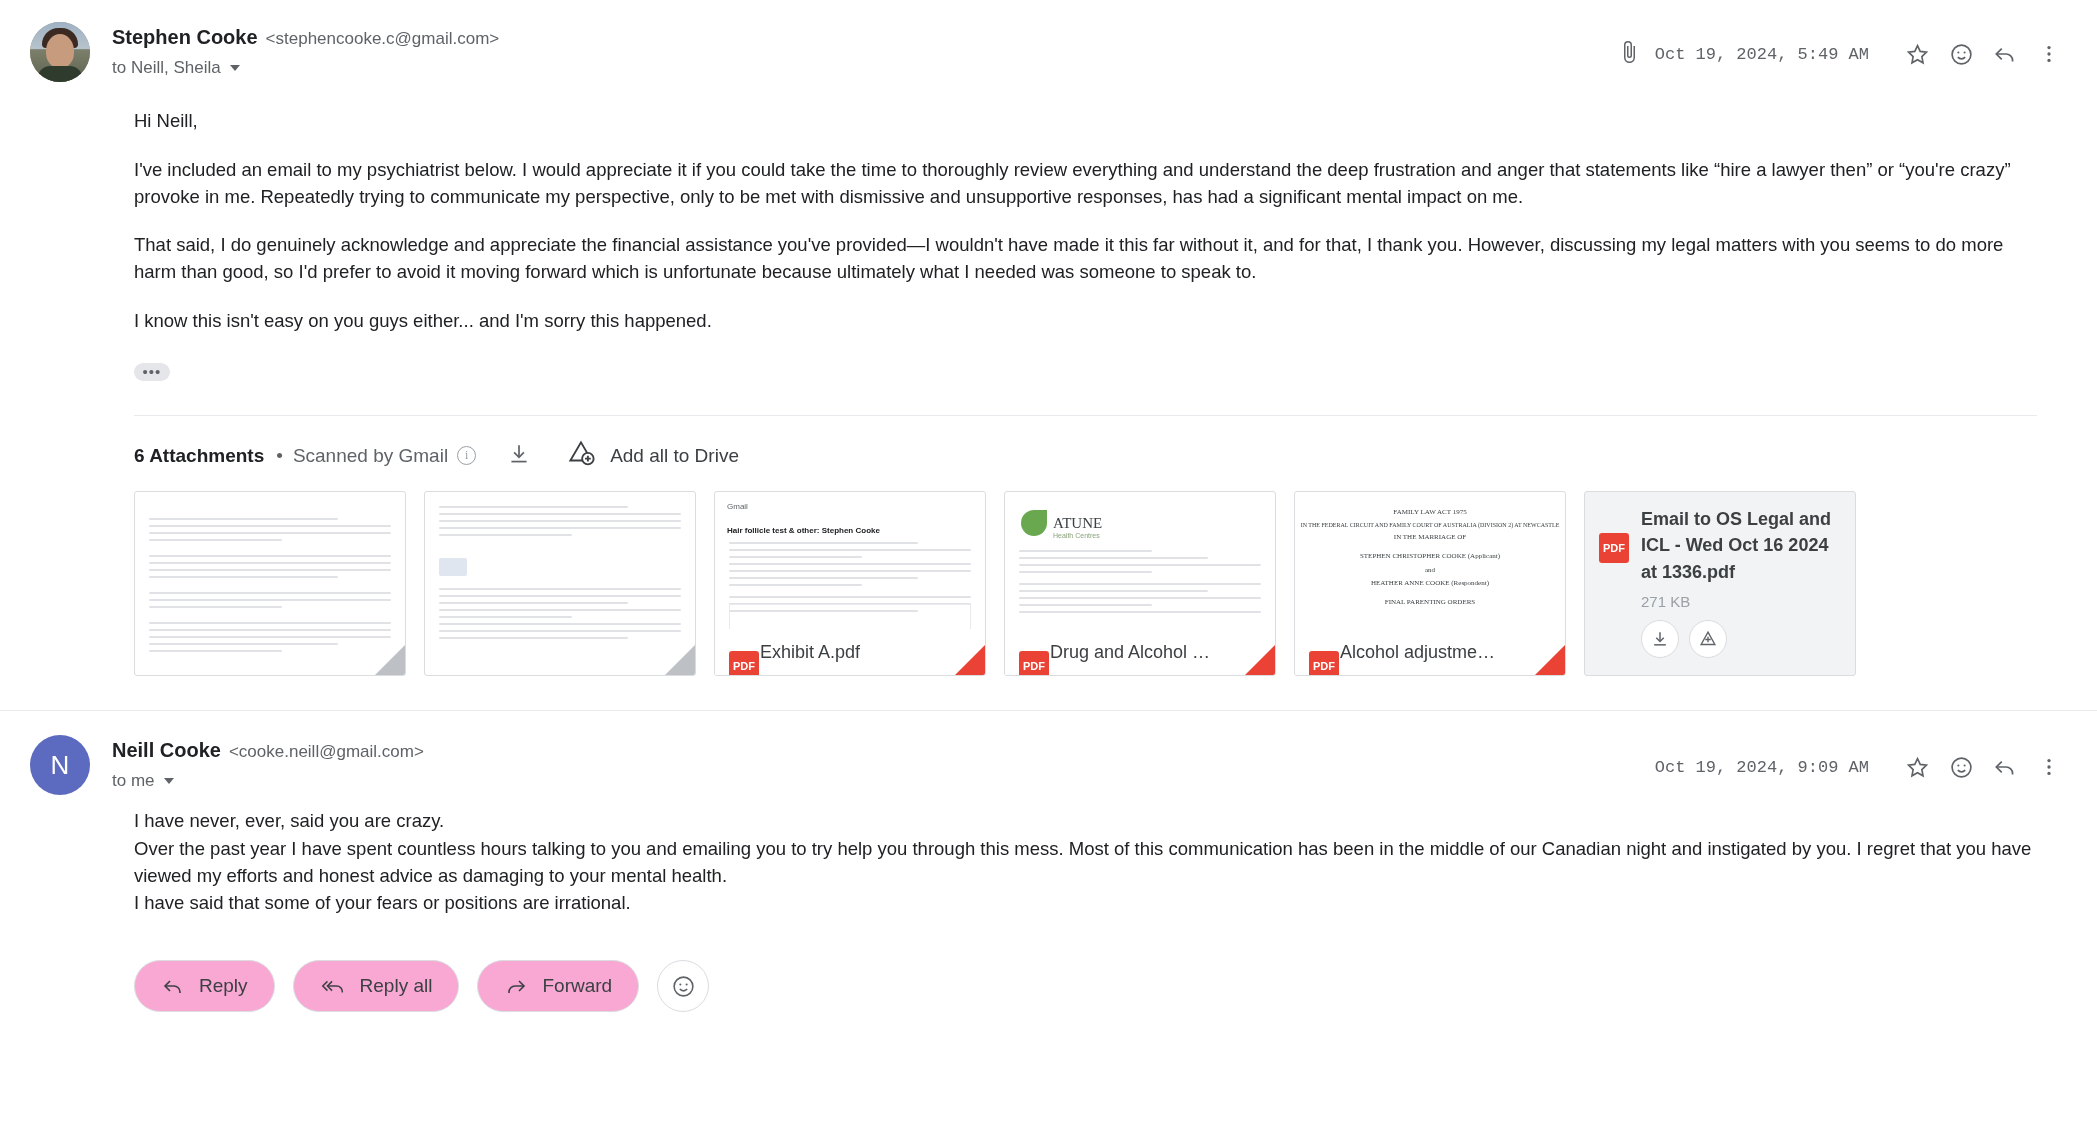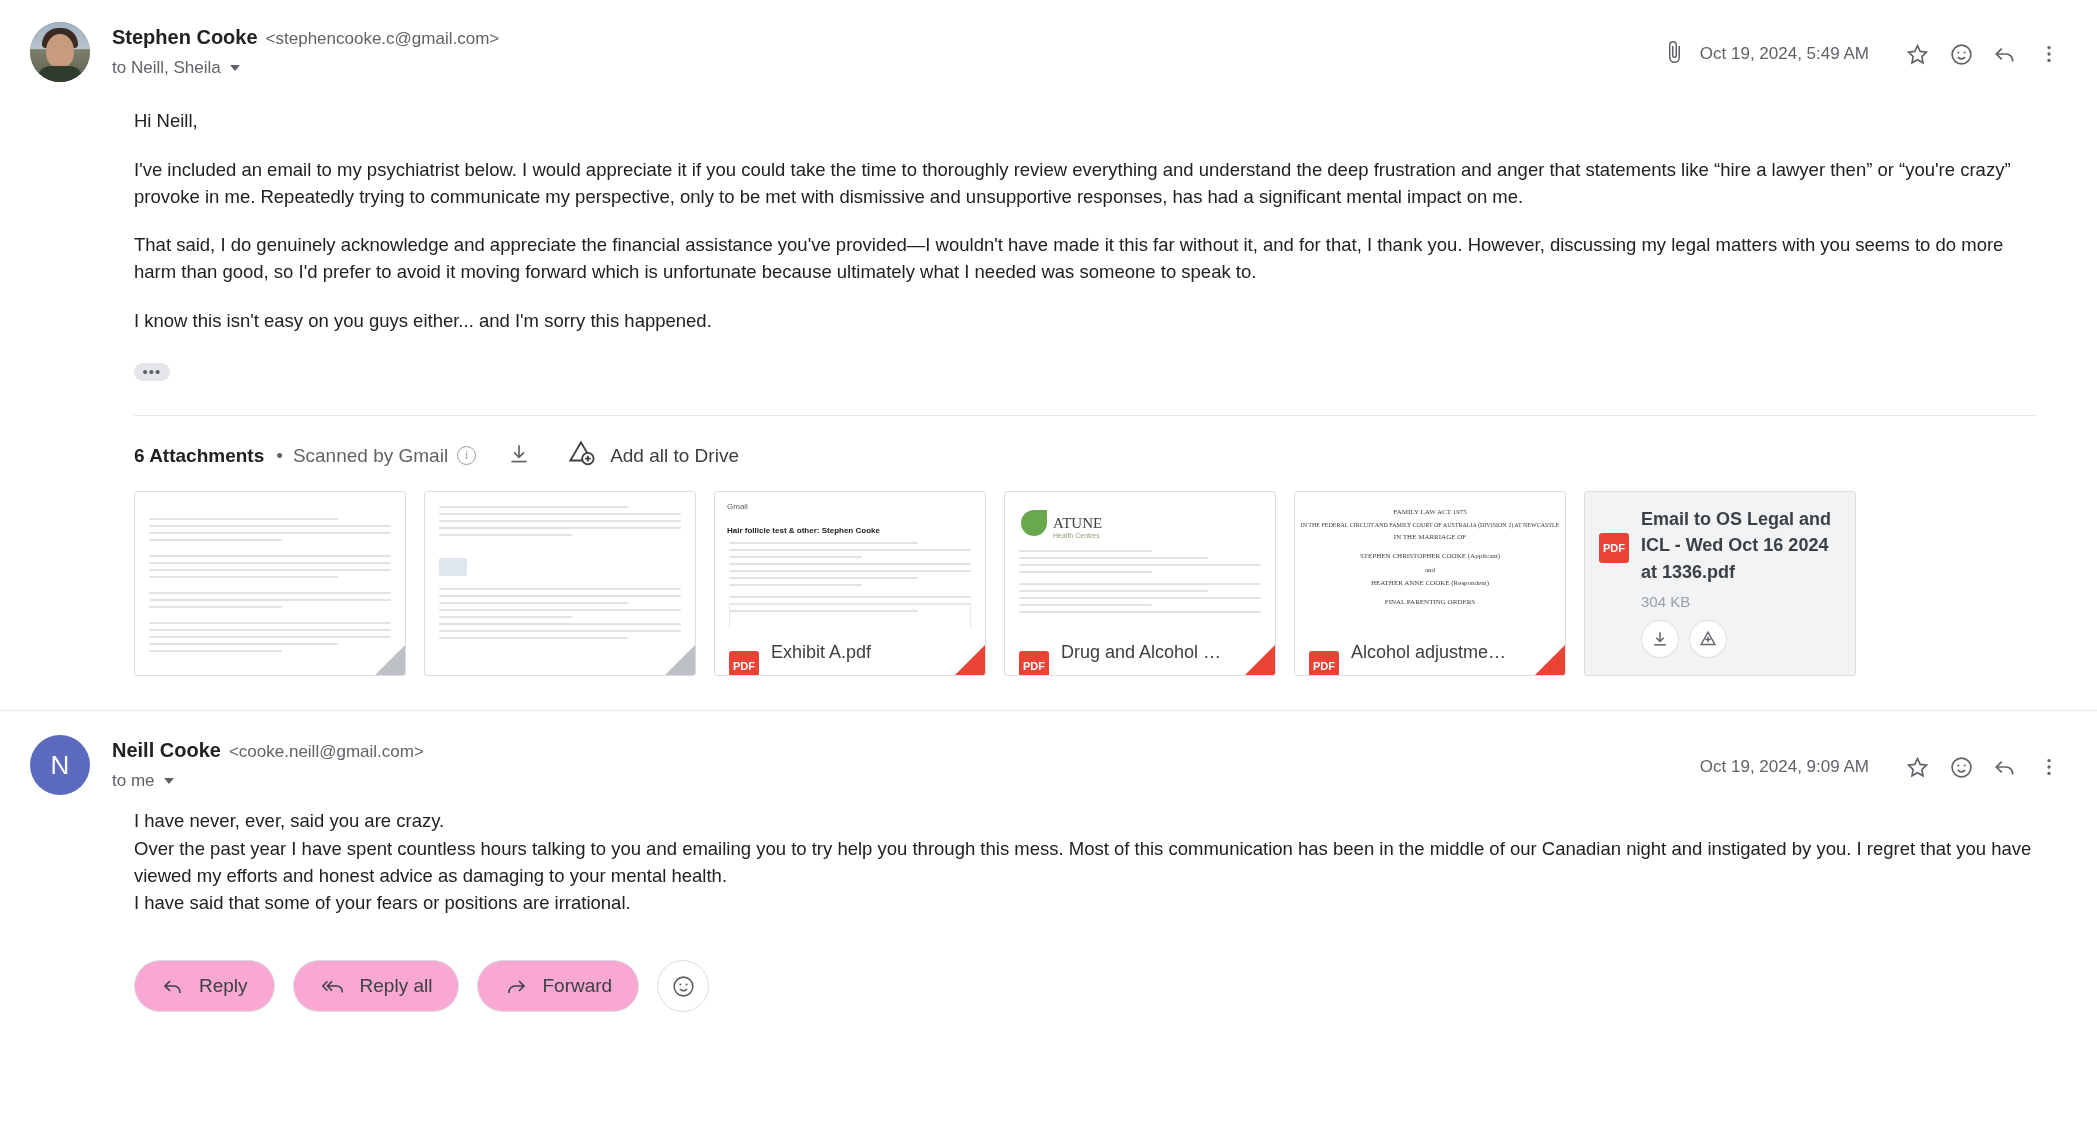--- a/index.html
+++ b/index.html
@@ -28,21 +28,21 @@
   .avatar-img .shirt { position:absolute; left:8px; bottom:0; width:44px; height:16px; border-radius:12px 12px 0 0; background:#2f3b2c; }
 
   .head-text { margin-left: 22px; padding-top: 4px; flex: 1; }
   .sender-line { display: flex; align-items: baseline; }
   .sender-name { font-size: 20px; font-weight: bold; color: #202124; }
   .sender-email { font-size: 17px; color: #5f6368; margin-left: 8px; }
   .to-line { margin-top: 9px; font-size: 17px; color: #5f6368; display: flex; align-items: center; }
   .caret { display:inline-block; margin-left: 9px; width:0;height:0;border-left:5px solid transparent;border-right:5px solid transparent;border-top:6px solid #5f6368; }
 
   .head-right { position: absolute; right: 26px; top: 32px; display: flex; align-items: center; gap: 0; }
-  .head-right .date { font-size: 17px; color: #5f6368; margin-right: 26px; }
+  .head-right .date { font-size: 17px; color: #5f6368; margin-right: 26px; font-family: Liberation Mono, monospace; }
   .icon-btn { width: 44px; height: 44px; display:flex; align-items:center; justify-content:center; border-radius: 50%; color:#5f6368; }
   .icon-btn svg { display:block; }
   .clip-icon { margin-right: 14px; color:#5f6368; }
 
   
   .body-wrap { padding: 0 30px 0 104px; }
   .para { font-size: 18.5px; line-height: 1.45; color: #202124; margin: 12px 0 22px 0; max-width: 1975px; }
   .para:first-child { margin-top: 26px; }
   .dots {
     display:inline-flex; align-items:center; justify-content:center;
@@ -74,21 +74,21 @@
   .thumb-label {
     position:absolute; left:0; right:0; bottom:0; height: 46px;
     background: rgba(255,255,255,0.96); display:flex; align-items:center; padding-left: 14px;
   }
   .pdf-chip {
     width: 30px; height: 30px; background:#ea4335; color:#fff; border-radius:3px;
     font-size: 11px; font-weight:bold; display:flex; align-items:center; justify-content:center;
     flex: 0 0 30px;
     margin-top: 27px;
   }
-  .thumb-name { font-size: 18px; color:#3c4043; margin-left: 12px; white-space:nowrap; overflow:hidden; text-overflow:ellipsis; }
+  .thumb-name { font-size: 18px; color:#3c4043; margin-left: 1px; white-space:nowrap; overflow:hidden; text-overflow:ellipsis; }
 
   
   .lines { position:absolute; left: 14px; right: 14px; top: 20px; }
   .lines i { display:block; height:2px; background:#e0e2e5; margin-bottom:5px; border-radius:1px;}
   .lines i.short { width: 55%; }
   .lines i.mid { width: 78%; }
 
   .thumb-gmail-head { position:absolute; left:12px; top:10px; font-size:8px; color:#5f6368; }
   .thumb-title { position:absolute; left:12px; top:34px; font-size:8px; font-weight:bold; color:#202124;}
   .atune-logo { position:absolute; left:16px; top:18px; display:flex; align-items:center; }
@@ -332,21 +332,21 @@
           <span class="thumb-name">Alcohol adjustme…</span>
         </div>
         <div class="corner corner-red"></div>
       </div>
 
       <div class="att-card">
         <div class="row">
           <span class="pdf-chip">PDF</span>
           <span class="fname">Email to OS Legal and ICL - Wed Oct 16 2024 at 1336.pdf</span>
         </div>
-        <div class="fsize">304 KB</div>
+        <div class="fsize">271 KB</div>
         <div class="btns">
           <span class="round-btn">
             <svg width="20" height="20" viewBox="0 0 24 24" fill="none" stroke="currentColor" stroke-width="1.8">
                 <path d="M12 4v10"></path>
                 <path d="M7.5 10.5L12 15l4.5-4.5"></path>
                 <path d="M5 19h14"></path>
               </svg>
           </span>
           <span class="round-btn">
             <svg width="22" height="22" viewBox="0 0 24 24" fill="none" stroke="#5f6368" stroke-width="1.5">

